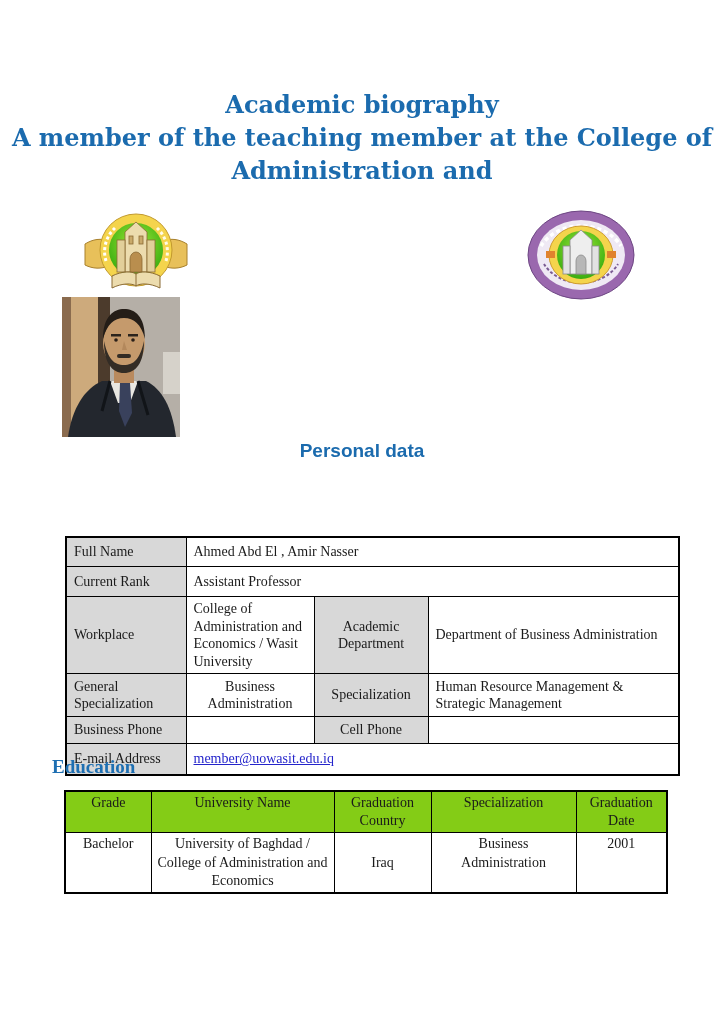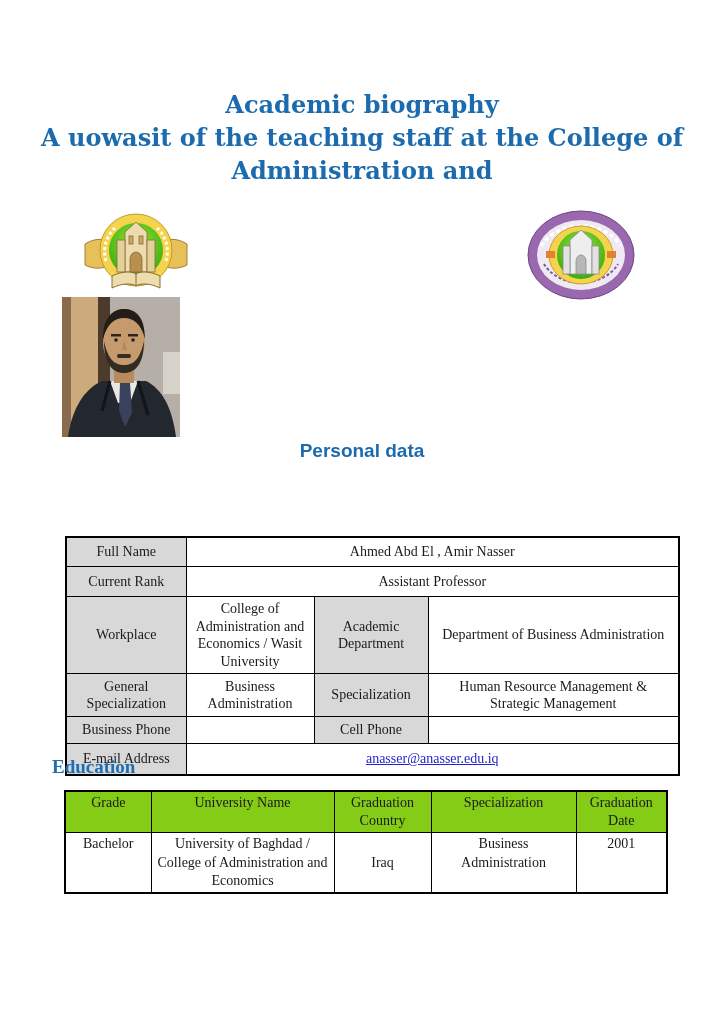--- a/index.html
+++ b/index.html
@@ -22,42 +22,42 @@
   }
   .logo-left{position:absolute;left:84px;top:212px;}
   .logo-right{position:absolute;left:527px;top:210px;}
   .photo{position:absolute;left:62px;top:297px;}
 
   table{border-collapse:collapse;table-layout:fixed;}
   .personal-table{
     position:absolute;top:536px;left:65px;width:615px;
     font-size:14px;line-height:1.25;border:2px solid #000;
   }
-  .personal-table td{border:1px solid #000;padding:2px 7px;vertical-align:middle;text-align:center;}
+  .personal-table td{border:1px solid #000;padding:2px 7px;vertical-align:middle;}
   .label{background:#d8d8d8;}
   .center{text-align:center;}
   a.email{color:#2424cb;text-decoration:underline;}
 
   .edu-table{
     position:absolute;top:790px;left:64px;width:604px;
     font-size:14px;line-height:1.3;border:2px solid #000;text-align:center;
   }
   .edu-table th,.edu-table td{border:1px solid #000;padding:2px 3px;vertical-align:top;font-weight:normal;}
   .edu-table th{background:#84cc16;}
   .edu-table tbody tr:first-child td:nth-child(3){vertical-align:middle;}
   .narrow{display:inline-block;max-width:105px;}
 </style>
 </head>
 <body>
 
 <div class="page">
 
   <div class="title-block">
     <div>Academic biography</div>
-    <div>A uowasit of the teaching staff at the College of Administration and</div>
+    <div>A member of the teaching member at the College of Administration and</div>
   </div>
 
   <div class="logo-left">
     <svg width="104" height="86" viewBox="0 0 104 86">
       <defs>
         <radialGradient id="gGreen1" cx="50%" cy="38%" r="70%">
           <stop offset="0%" stop-color="#9fe838"></stop>
             <stop offset="100%" stop-color="#2ca50a"></stop>
         </radialGradient>
       </defs>
@@ -161,21 +161,21 @@
       </tr>
       <tr>
         <td class="label" style="height:22px">Business Phone</td>
         <td></td>
         <td class="label center">Cell Phone</td>
         <td></td>
       </tr>
       <tr>
         <td class="label" style="height:26px">E-mail Address</td>
         <td colspan="3">
-          <a class="email" href="#">anasser@anasser.edu.iq</a>
+          <a class="email" href="#">member@uowasit.edu.iq</a>
         </td>
       </tr>
     </tbody>
   </table>
 
   <div class="h-education">Education</div>
 
   <table class="edu-table">
     <colgroup>
         <col style="width:86px">

